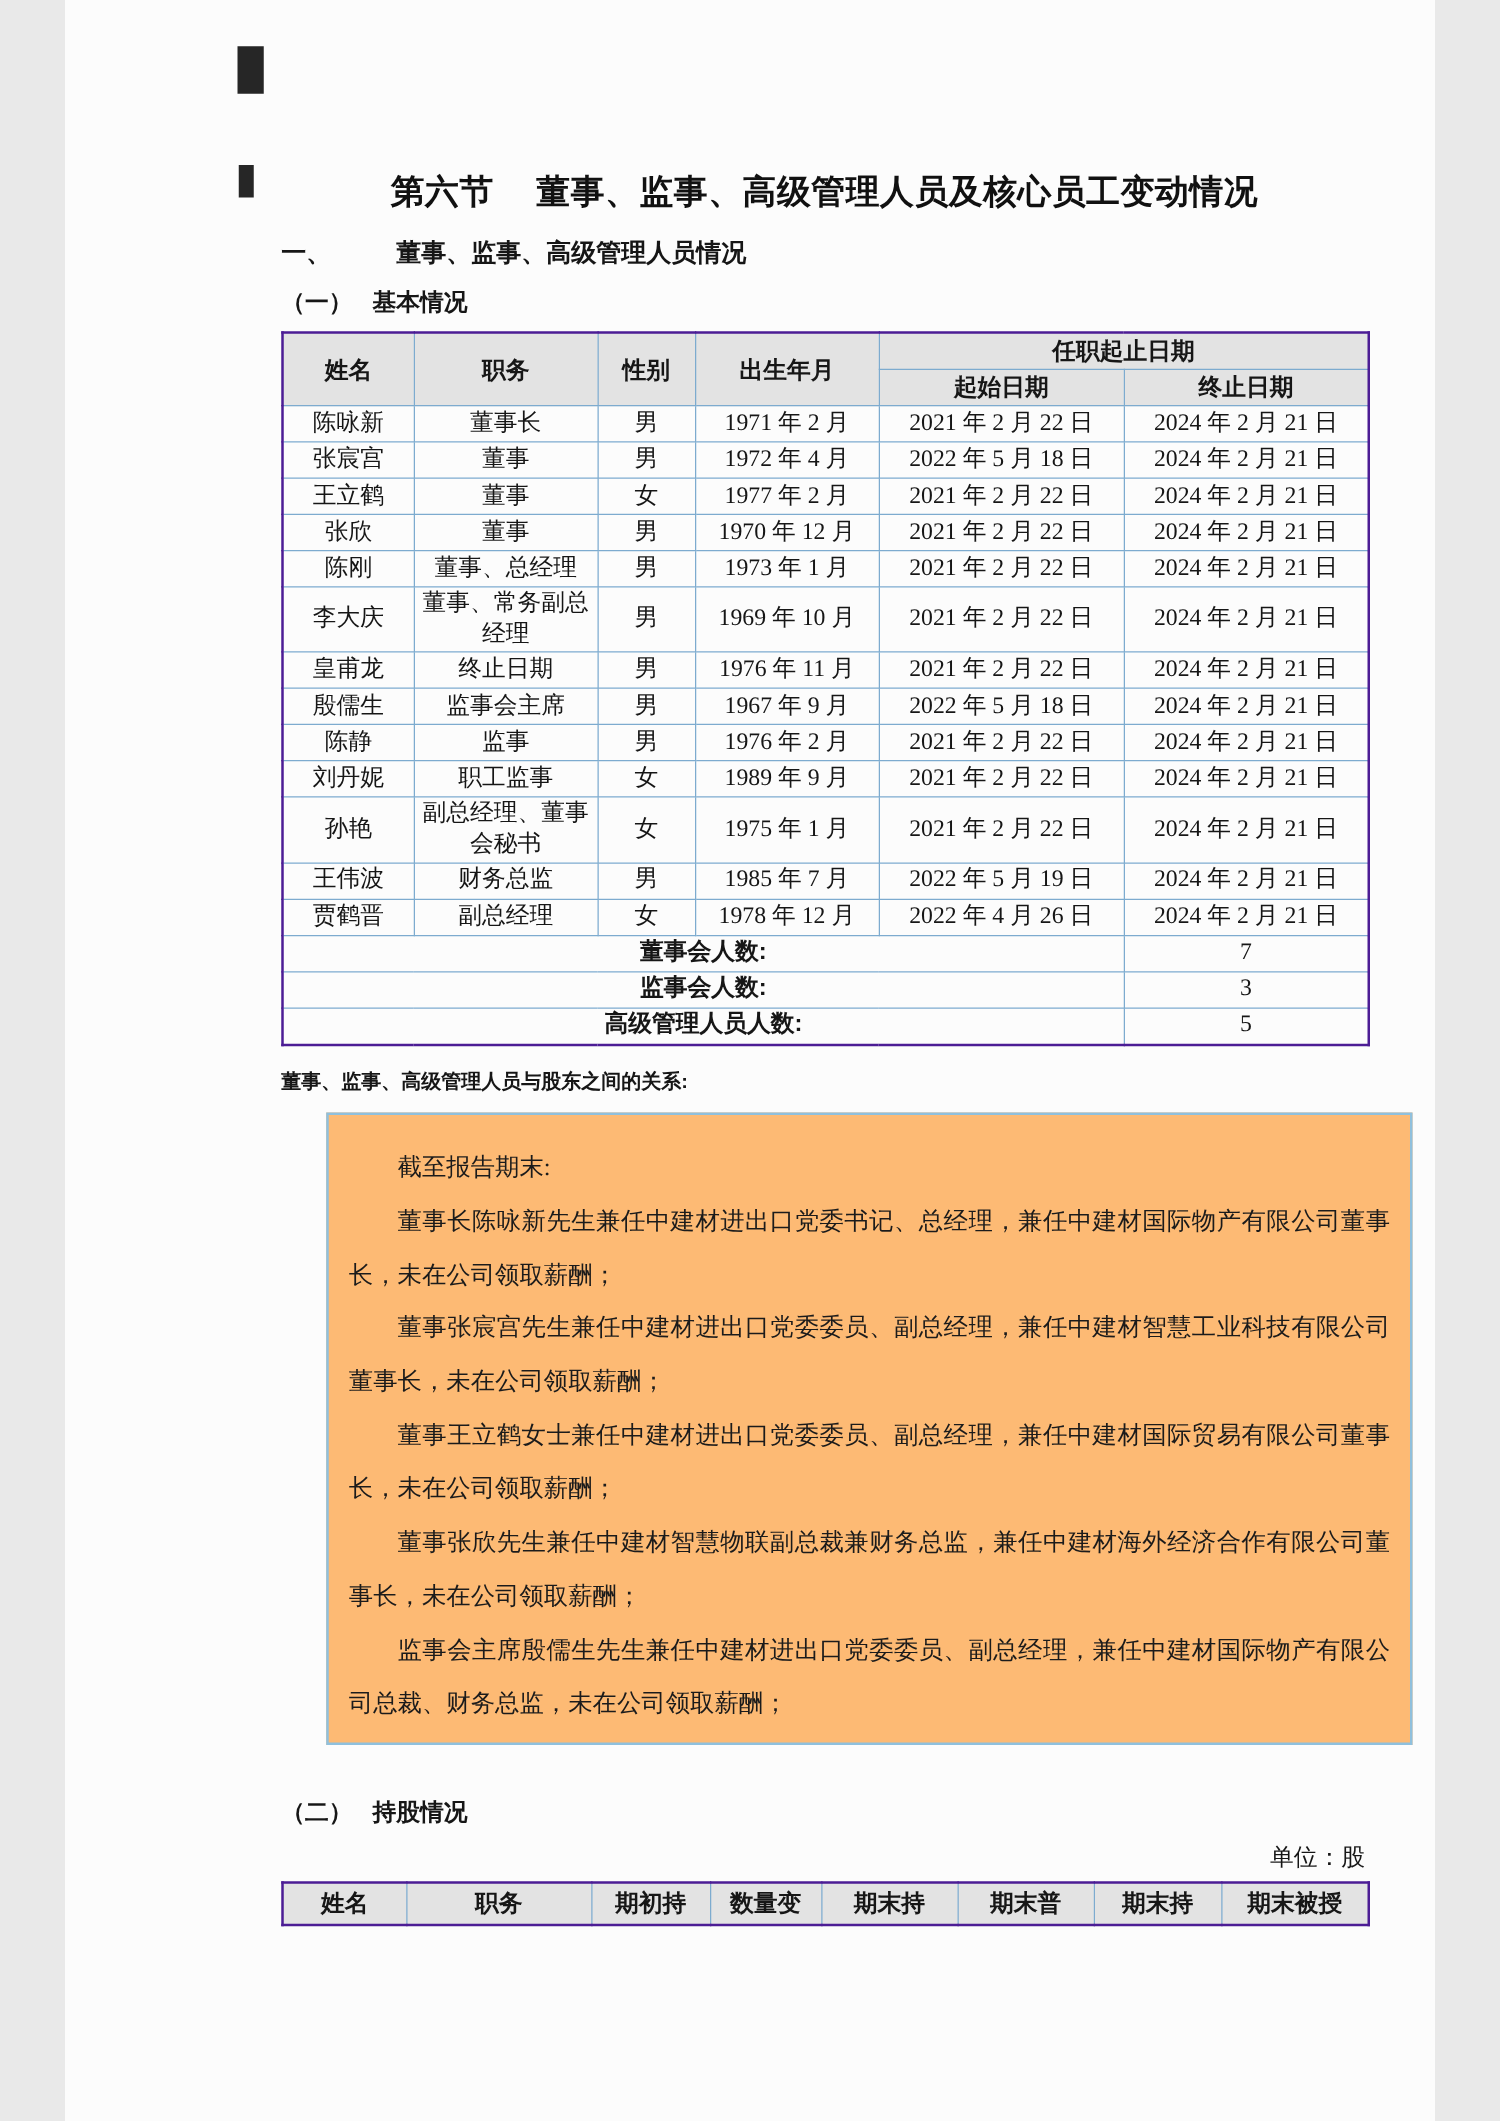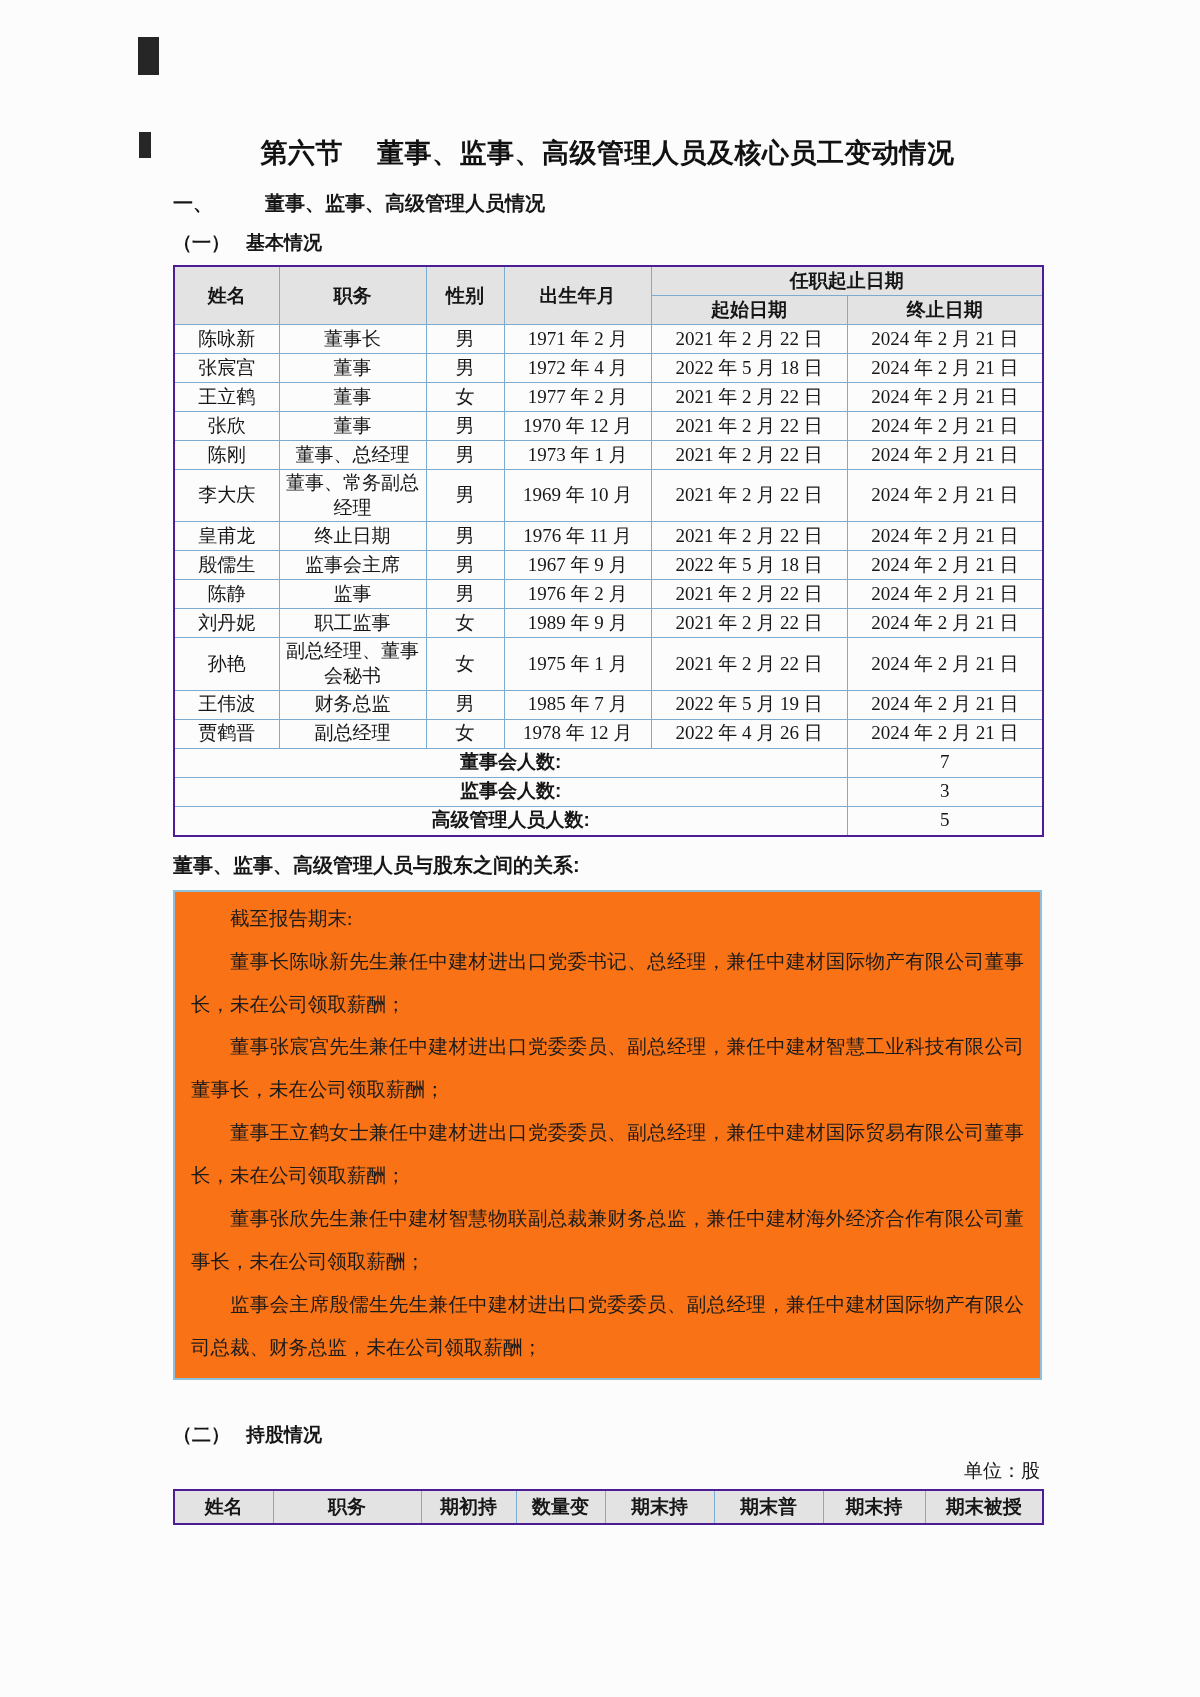--- a/index.html
+++ b/index.html
@@ -1,17 +1,17 @@
 <!DOCTYPE html>
 <html><head>
 <meta charset="utf-8">
 <style>
   html,body { margin:0; padding:0; background:#e9e9e9; }
   .page {
-    position:relative; width:1200px; height:1697px; margin:0 auto;
+    position:relative; width:1096px; height:1697px; margin:0 auto;
     background:#fcfcfc; overflow:hidden;
     font-family:"Liberation Serif","DejaVu Serif",serif; color:#161616;
   }
   .artifact { position:absolute; background:#262626; }
   .artifact.a1 { left:138px; top:37px;  width:21px; height:38px; }
   .artifact.a2 { left:139px; top:132px; width:12px; height:26px; }
 
   .content { position:absolute; left:173px; top:0; width:869px; }
 
   .doc-title {
@@ -50,26 +50,27 @@
     line-height:1.3;
   }
   td.sum-label {
     font-family:"Liberation Sans","DejaVu Sans",sans-serif;
     font-weight:bold; font-size:19px; text-align:center;
   }
   td.sum-value { text-align:right; padding-right:9px; }
 
   .rel-heading {
     margin-top:16px; font-family:"Liberation Sans","DejaVu Sans",sans-serif;
-    font-weight:bold; font-size:20px; line-height:25px;
+    font-weight:bold; font-size:16px; line-height:25px;
   }
   .rel-box {
     margin-top:12px; width:869px; box-sizing:border-box;
-    border:2px solid #8fc0dd; background:#f97316;
-    padding:6px 16px 8px 16px;
+    border:2px solid #8fc0dd; background:#fdba74;
+    padding:22px 16px 8px 16px;
+    margin-left:36px;
   }
   .rel-box p {
     margin:0; font-size:19.5px; line-height:2.2; text-indent:2em;
     text-align:justify; color:#1b1b1b;
   }
 
   .sub2 { margin-top:42px; }
 
   .unit-note {
     margin-top:12px; text-align:right; font-size:19px; line-height:24px;

